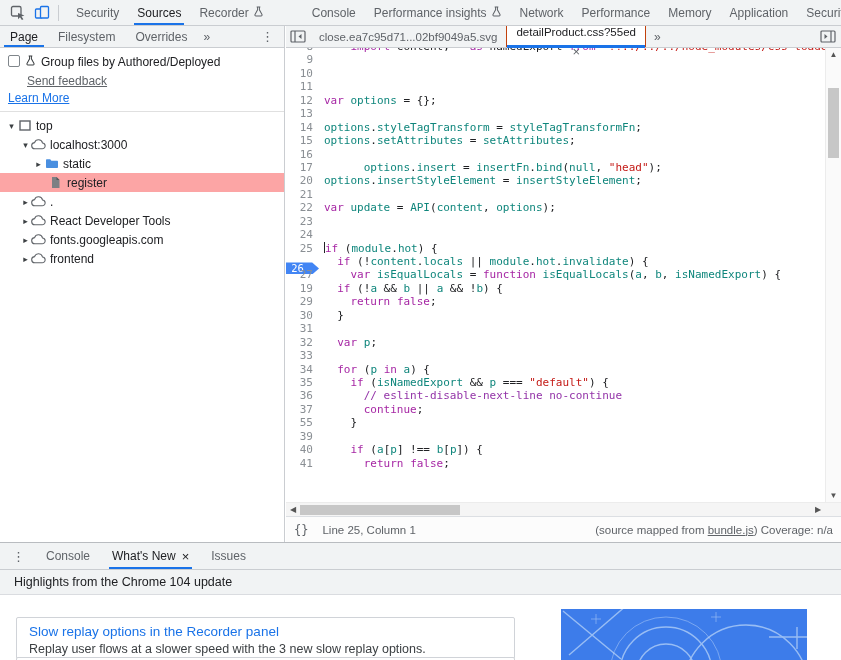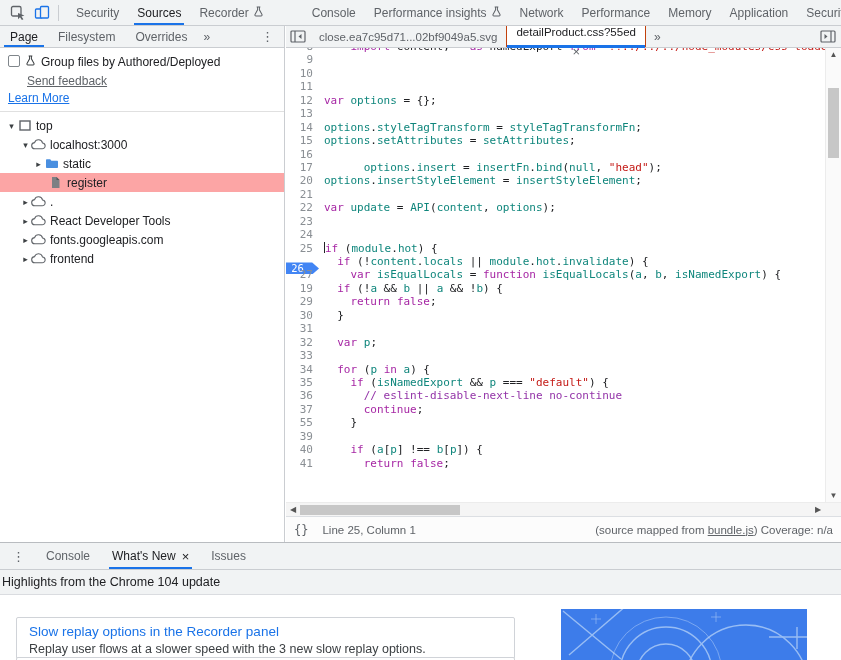--- a/index.html
+++ b/index.html
@@ -90,21 +90,21 @@
 
   
   .drawer { position:absolute; left:0; right:0; bottom:0; height:118px; border-top:1px solid #b9bcc0; background:#fff; overflow:hidden; }
   .dr-tabbar { height:27px; background:#f1f3f4; border-bottom:1px solid #cacdd1; display:flex; align-items:stretch; }
   .dr-menu { padding:0 10px 0 12px; display:flex; align-items:center; color:#5f6368; font-size:13px; }
   .dtab { display:flex; align-items:center; gap:6px; padding:0 11px; font-size:12px; color:#5f6368; position:relative; white-space:nowrap; }
   .dtab.active { color:#202124; }
   .dtab.active::after { content:""; position:absolute; left:8px; right:8px; bottom:0; height:2px; background:#1a73e8; }
   .dtab .close { font-size:13px; }
   .dr-headline { height:25px; background:#f1f3f4; border-bottom:1px solid #dadce0; display:flex; align-items:center;
-                 padding-left:2px; font-size:12.5px; color:#202124; }
+                 padding-left:14px; font-size:12.5px; color:#202124; }
   .dr-content { position:relative; height:66px; background:#fff; }
   .wn-card { position:absolute; left:16px; width:499px; background:#fff; border:1px solid #d0d3d8; border-radius:2px; padding:4px 12px; }
   .wn-card.card-0 { top:22px; height:42px; }
   .wn-card.card-1 { top:62px; height:20px; }
   .wn-title { font-size:13.5px; color:#1a73e8; line-height:18px; }
   .wn-desc { font-size:12.5px; color:#3c4043; line-height:16px; }
   .wn-img { position:absolute; left:561px; top:14px; width:246px; height:52px; }
 </style>
 </head>
 <body>

